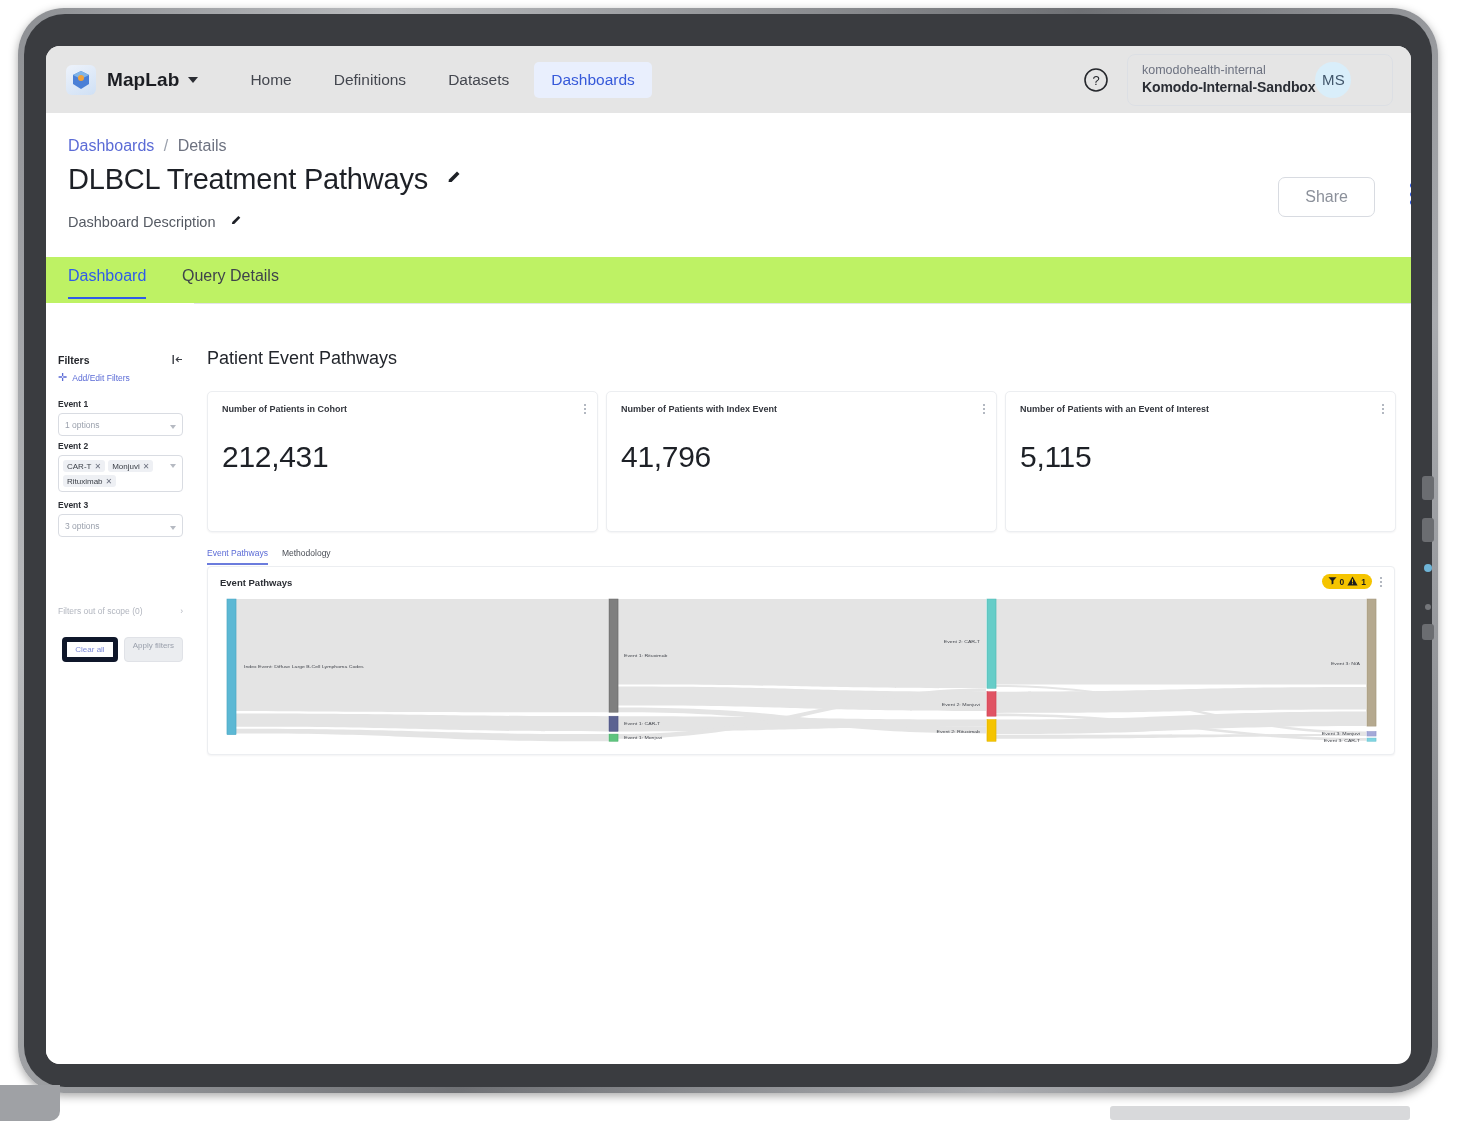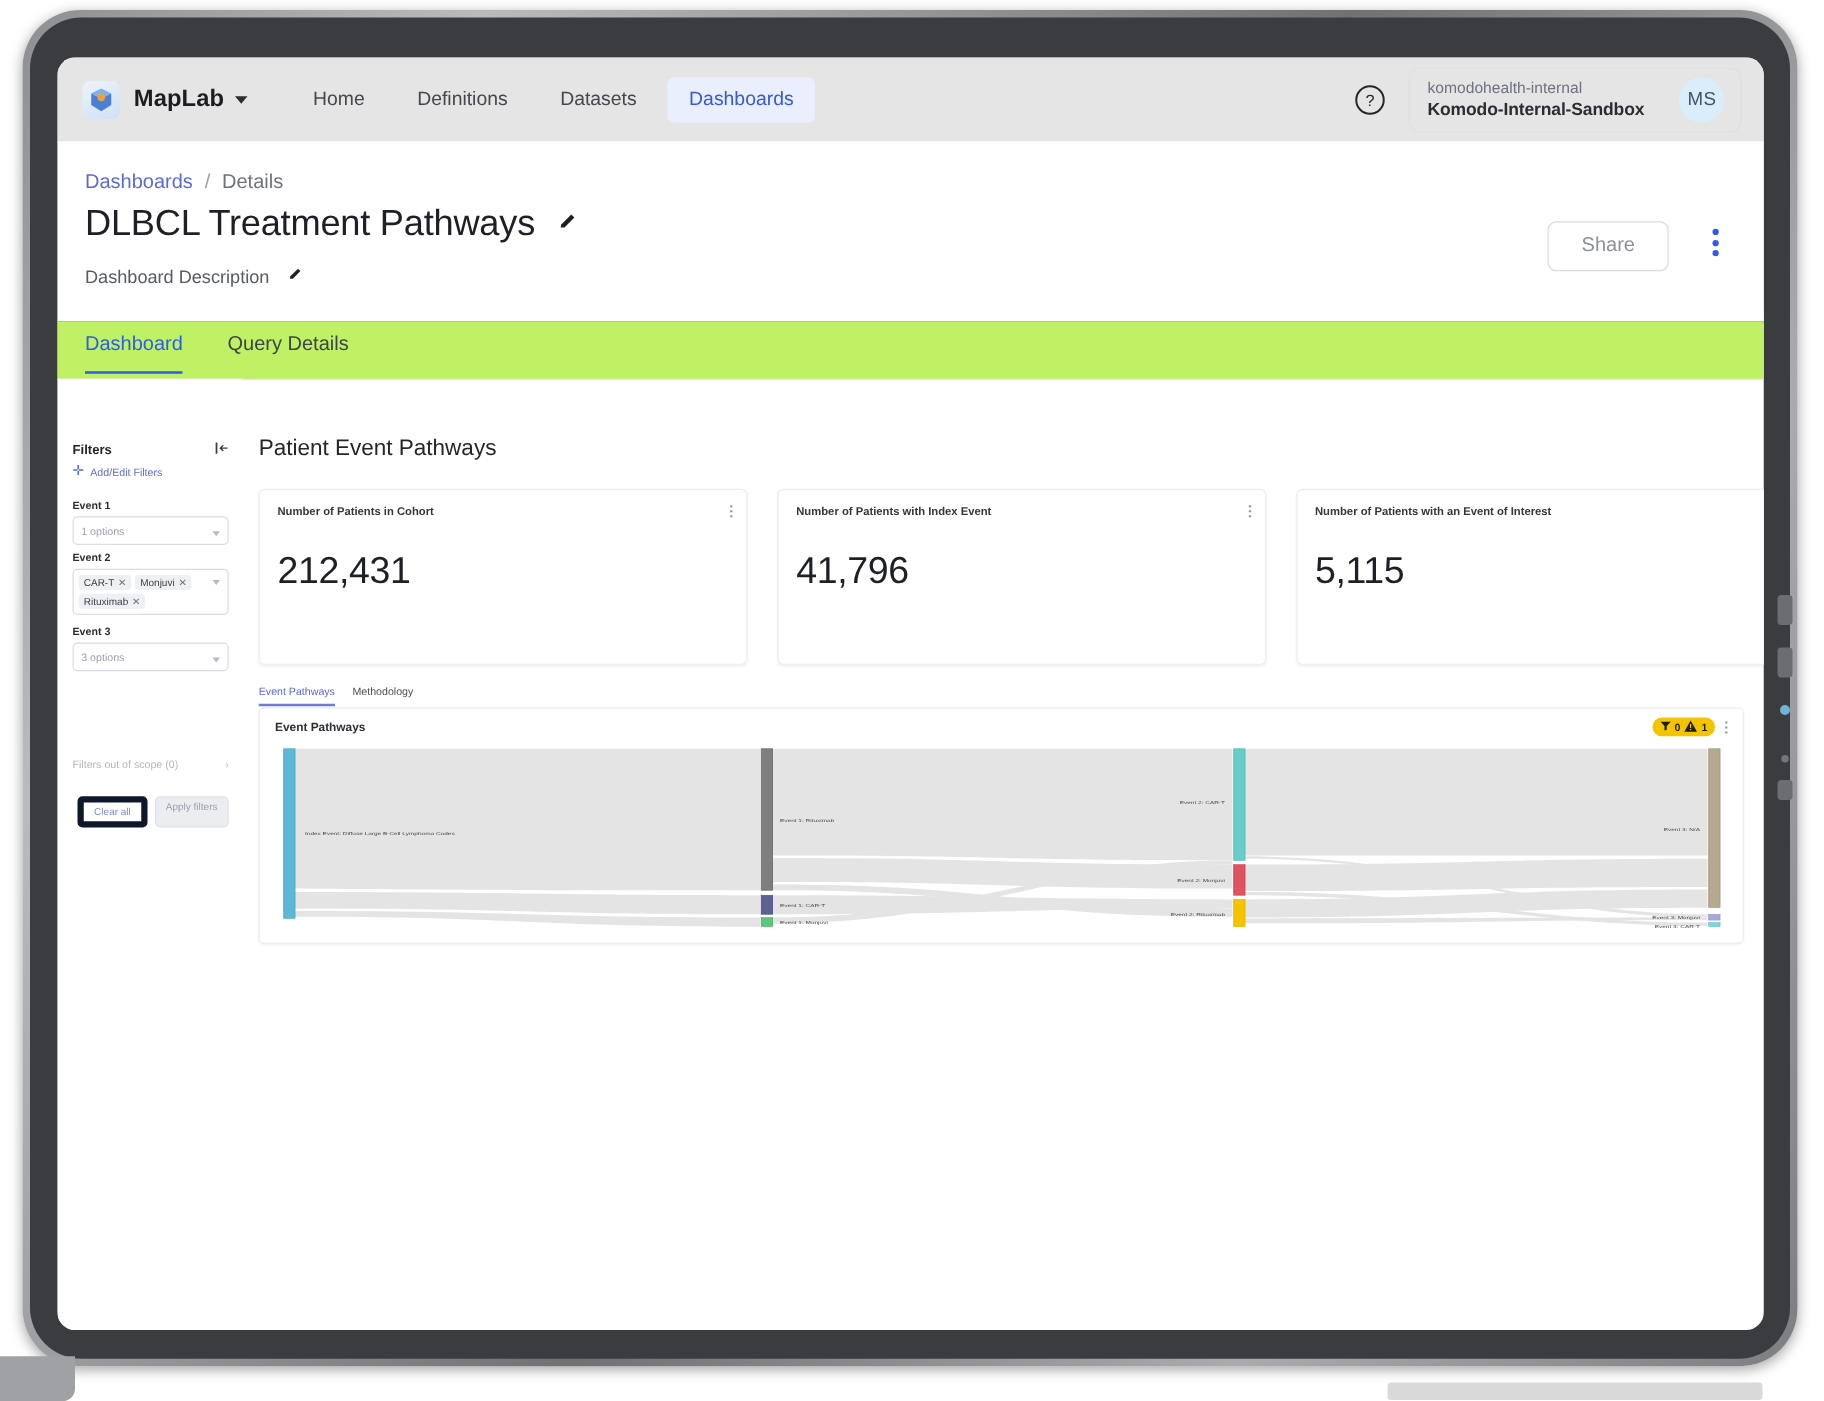--- a/index.html
+++ b/index.html
@@ -93,36 +93,36 @@
     white-space: nowrap;
   }
   .navlink.active { color: #3659d9; background: #e9effd; }
   .topnav-right {
     margin-left: auto; display: flex; align-items: center; gap: 18px; margin-right: 18px;
   }
   .help-icon { width: 26px; height: 26px; }
   .acct-box {
     display: flex; align-items: center;
     border: 1px solid #dcdfe4; border-radius: 8px;
-    padding: 7px 10px 7px 14px; gap: 28px;
+    padding: 7px 10px 7px 14px; gap: 0;
     min-width: 240px;
   }
   .acct-l1 { font-size: 12.5px; color: #6d7280; line-height: 1.35; }
   .acct-l2 { font-size: 14px; color: #2a2d34; font-weight: bold; line-height: 1.35; letter-spacing: -.1px;}
   .avatar {
     width: 36px; height: 36px; border-radius: 50%;
     background: #d9eefa; color: #41566b;
     display: flex; align-items: center; justify-content: center;
     font-size: 15px; letter-spacing: .3px;
   }
 
   
   .pagehead {
     position: absolute; left: 0; top: 67px; width: 1365px; height: 144px;
-    border-bottom: 2px solid #1d4ed8; background: #fff;
+    border-bottom: 2px solid #1d4ed8; background: #fff; padding-left: 40px;
   }
   .crumbs { position: absolute; left: 22px; top: 24px; font-size: 16px; }
   .crumb-link { color: #5b6bd6; }
   .crumb-sep { color: #9aa0ac; margin: 0 5px; }
   .crumb-cur { color: #6d7280; }
   .page-title-row { position: absolute; left: 22px; top: 50px; display: flex; align-items: center; }
   .page-title { font-size: 29px; color: #1d2026; letter-spacing: -.2px; }
   .pencil { margin-left: 18px; }
   .page-desc-row { position: absolute; left: 22px; top: 100px; display: flex; align-items: center; }
   .page-desc { font-size: 14.5px; color: #555a63; }
@@ -197,21 +197,21 @@
   }
   .btn-apply {
     border: 1px solid #e0e2e7; border-radius: 4px; color: #9aa0ac;
     font-size: 8px; padding: 3px 8px; background: #ebedf0;
   }
 
   
   .main { position: absolute; left: 148px; top: 257px; width: 1217px; height: 667px; }
   .main-title { position: absolute; left: 13px; top: 45px; font-size: 18px; color: #23262c; }
 
-  .kpis { position: absolute; left: 13px; top: 88px; display: flex; gap: 24px; }
+  .kpis { position: absolute; left: 13px; top: 88px; display: flex; gap: 8px; }
   .kpi {
     width: 389px; height: 139px; background: #fff;
     border: 1px solid #eceef1; border-radius: 5px;
     box-shadow: 0 1px 2px rgba(20,25,40,.05);
     position: relative;
   }
   .kpi-label { position: absolute; left: 14px; top: 12px; font-size: 9px; font-weight: bold; color: #33363d; }
   .kpi-value { position: absolute; left: 14px; top: 48px; font-size: 30px; color: #1d2026; letter-spacing: -.3px;}
   .kebab-gray { position: absolute; right: 11px; top: 12px; display:flex; flex-direction:column; gap:2px; }
   .kebab-gray i { width: 2px; height: 2px; border-radius:50%; background:#9aa0ac; display:block; }

